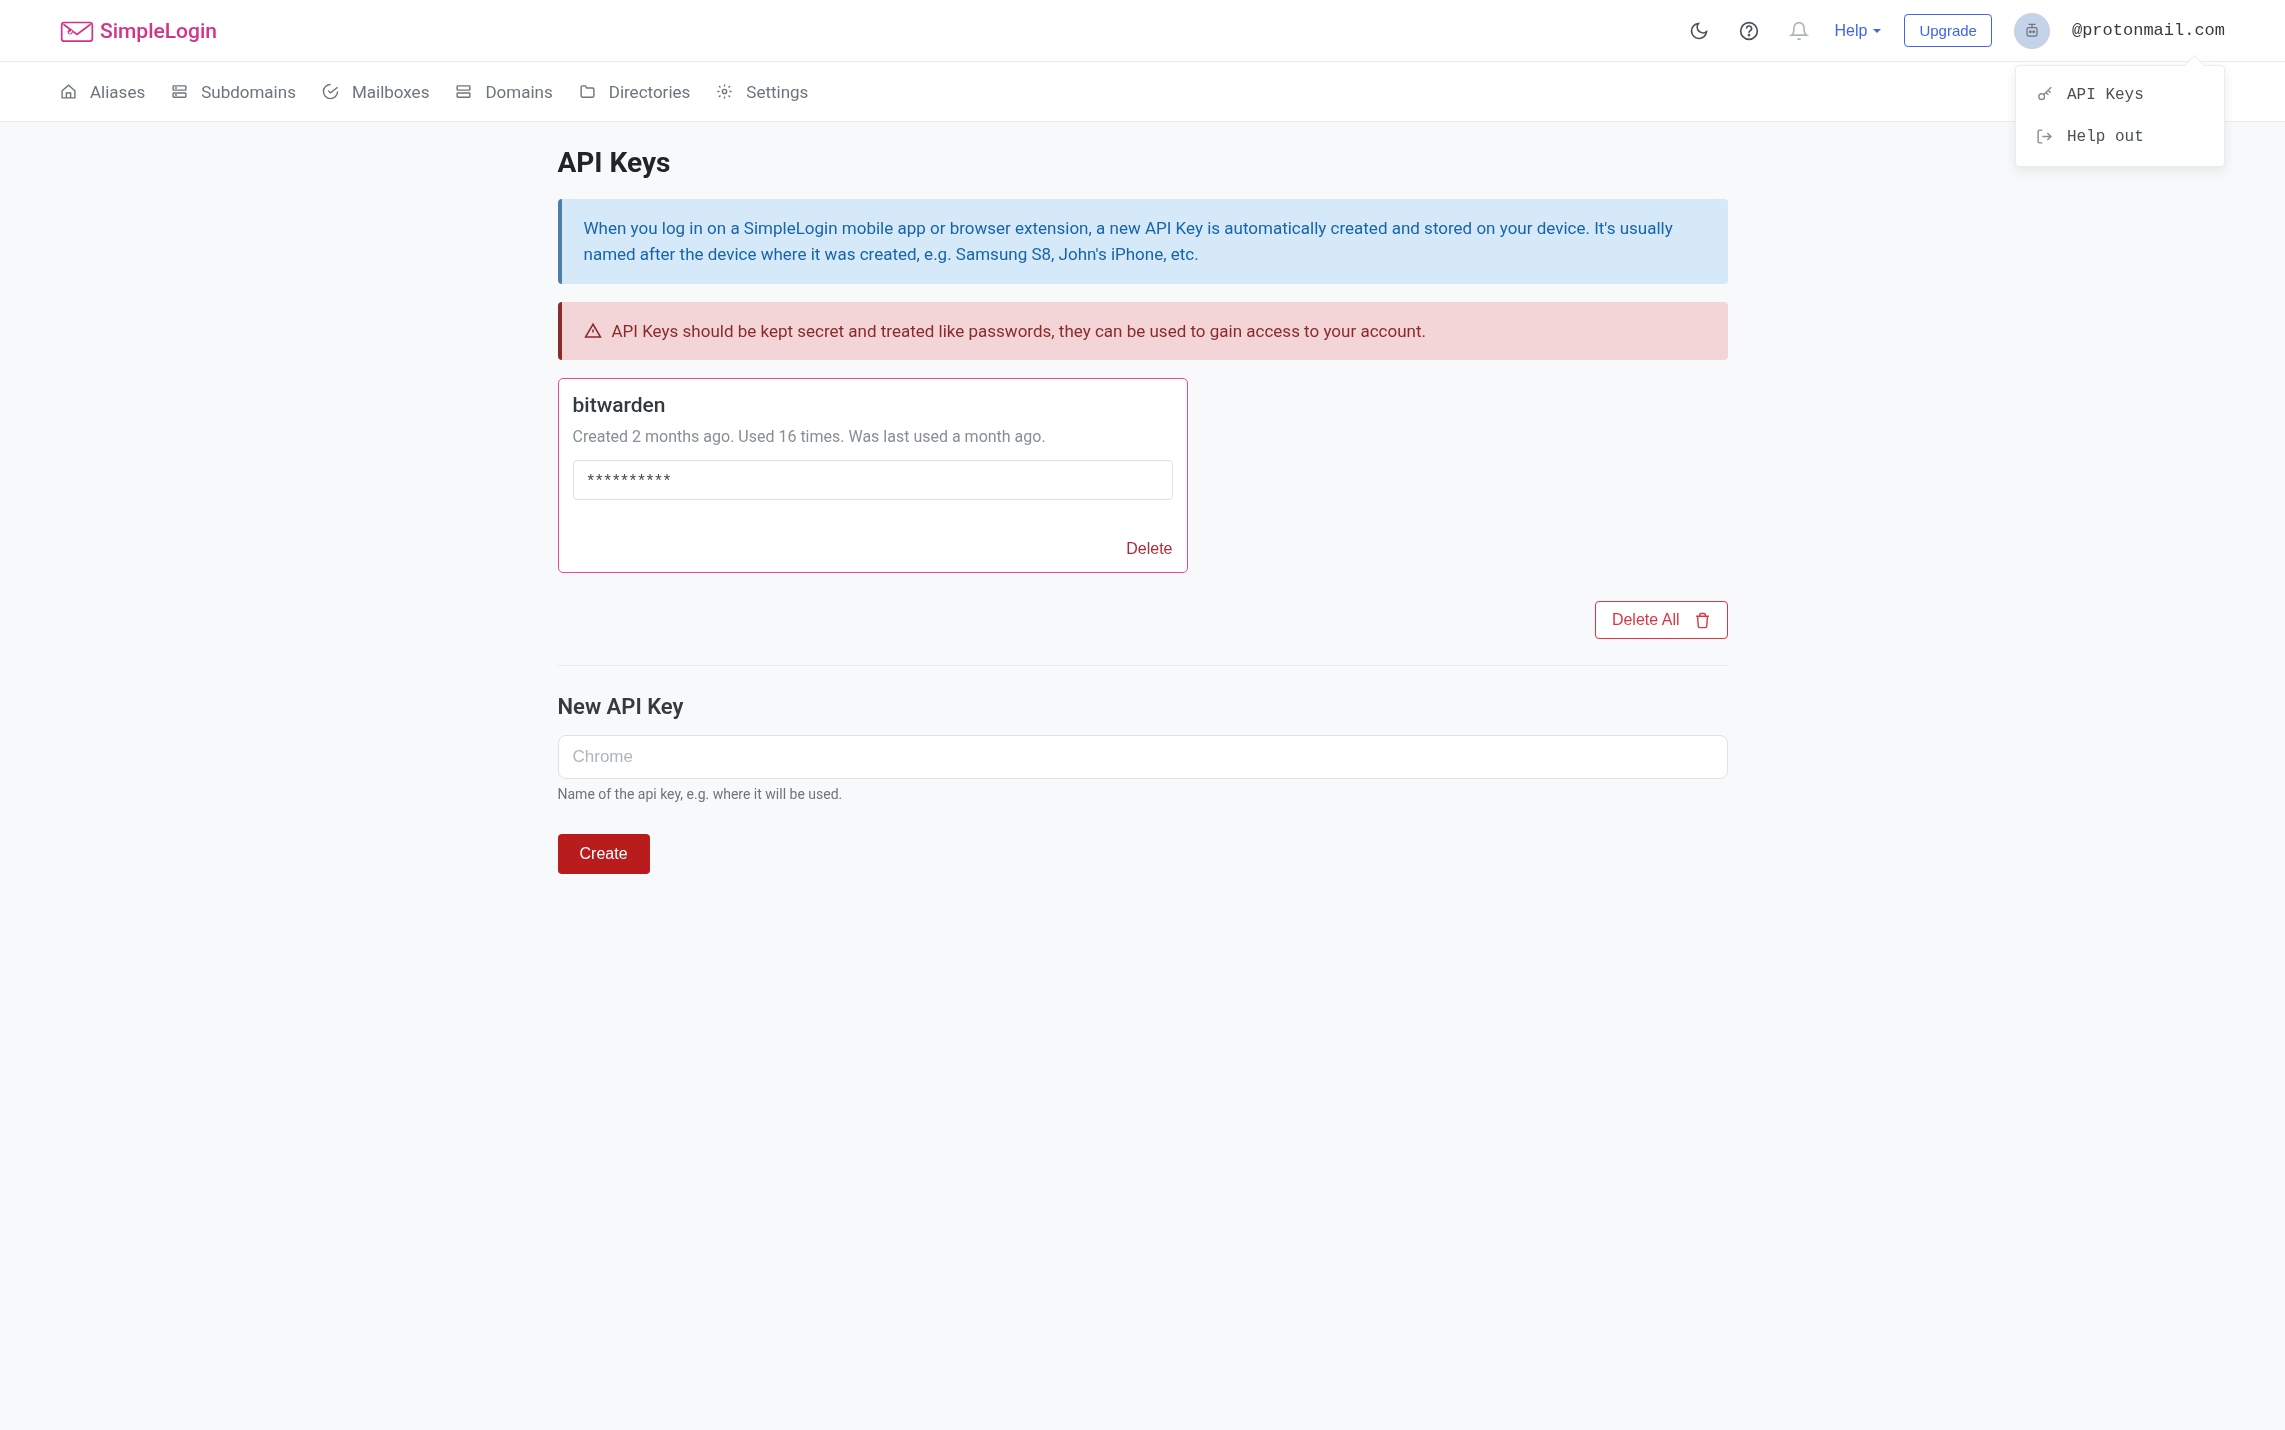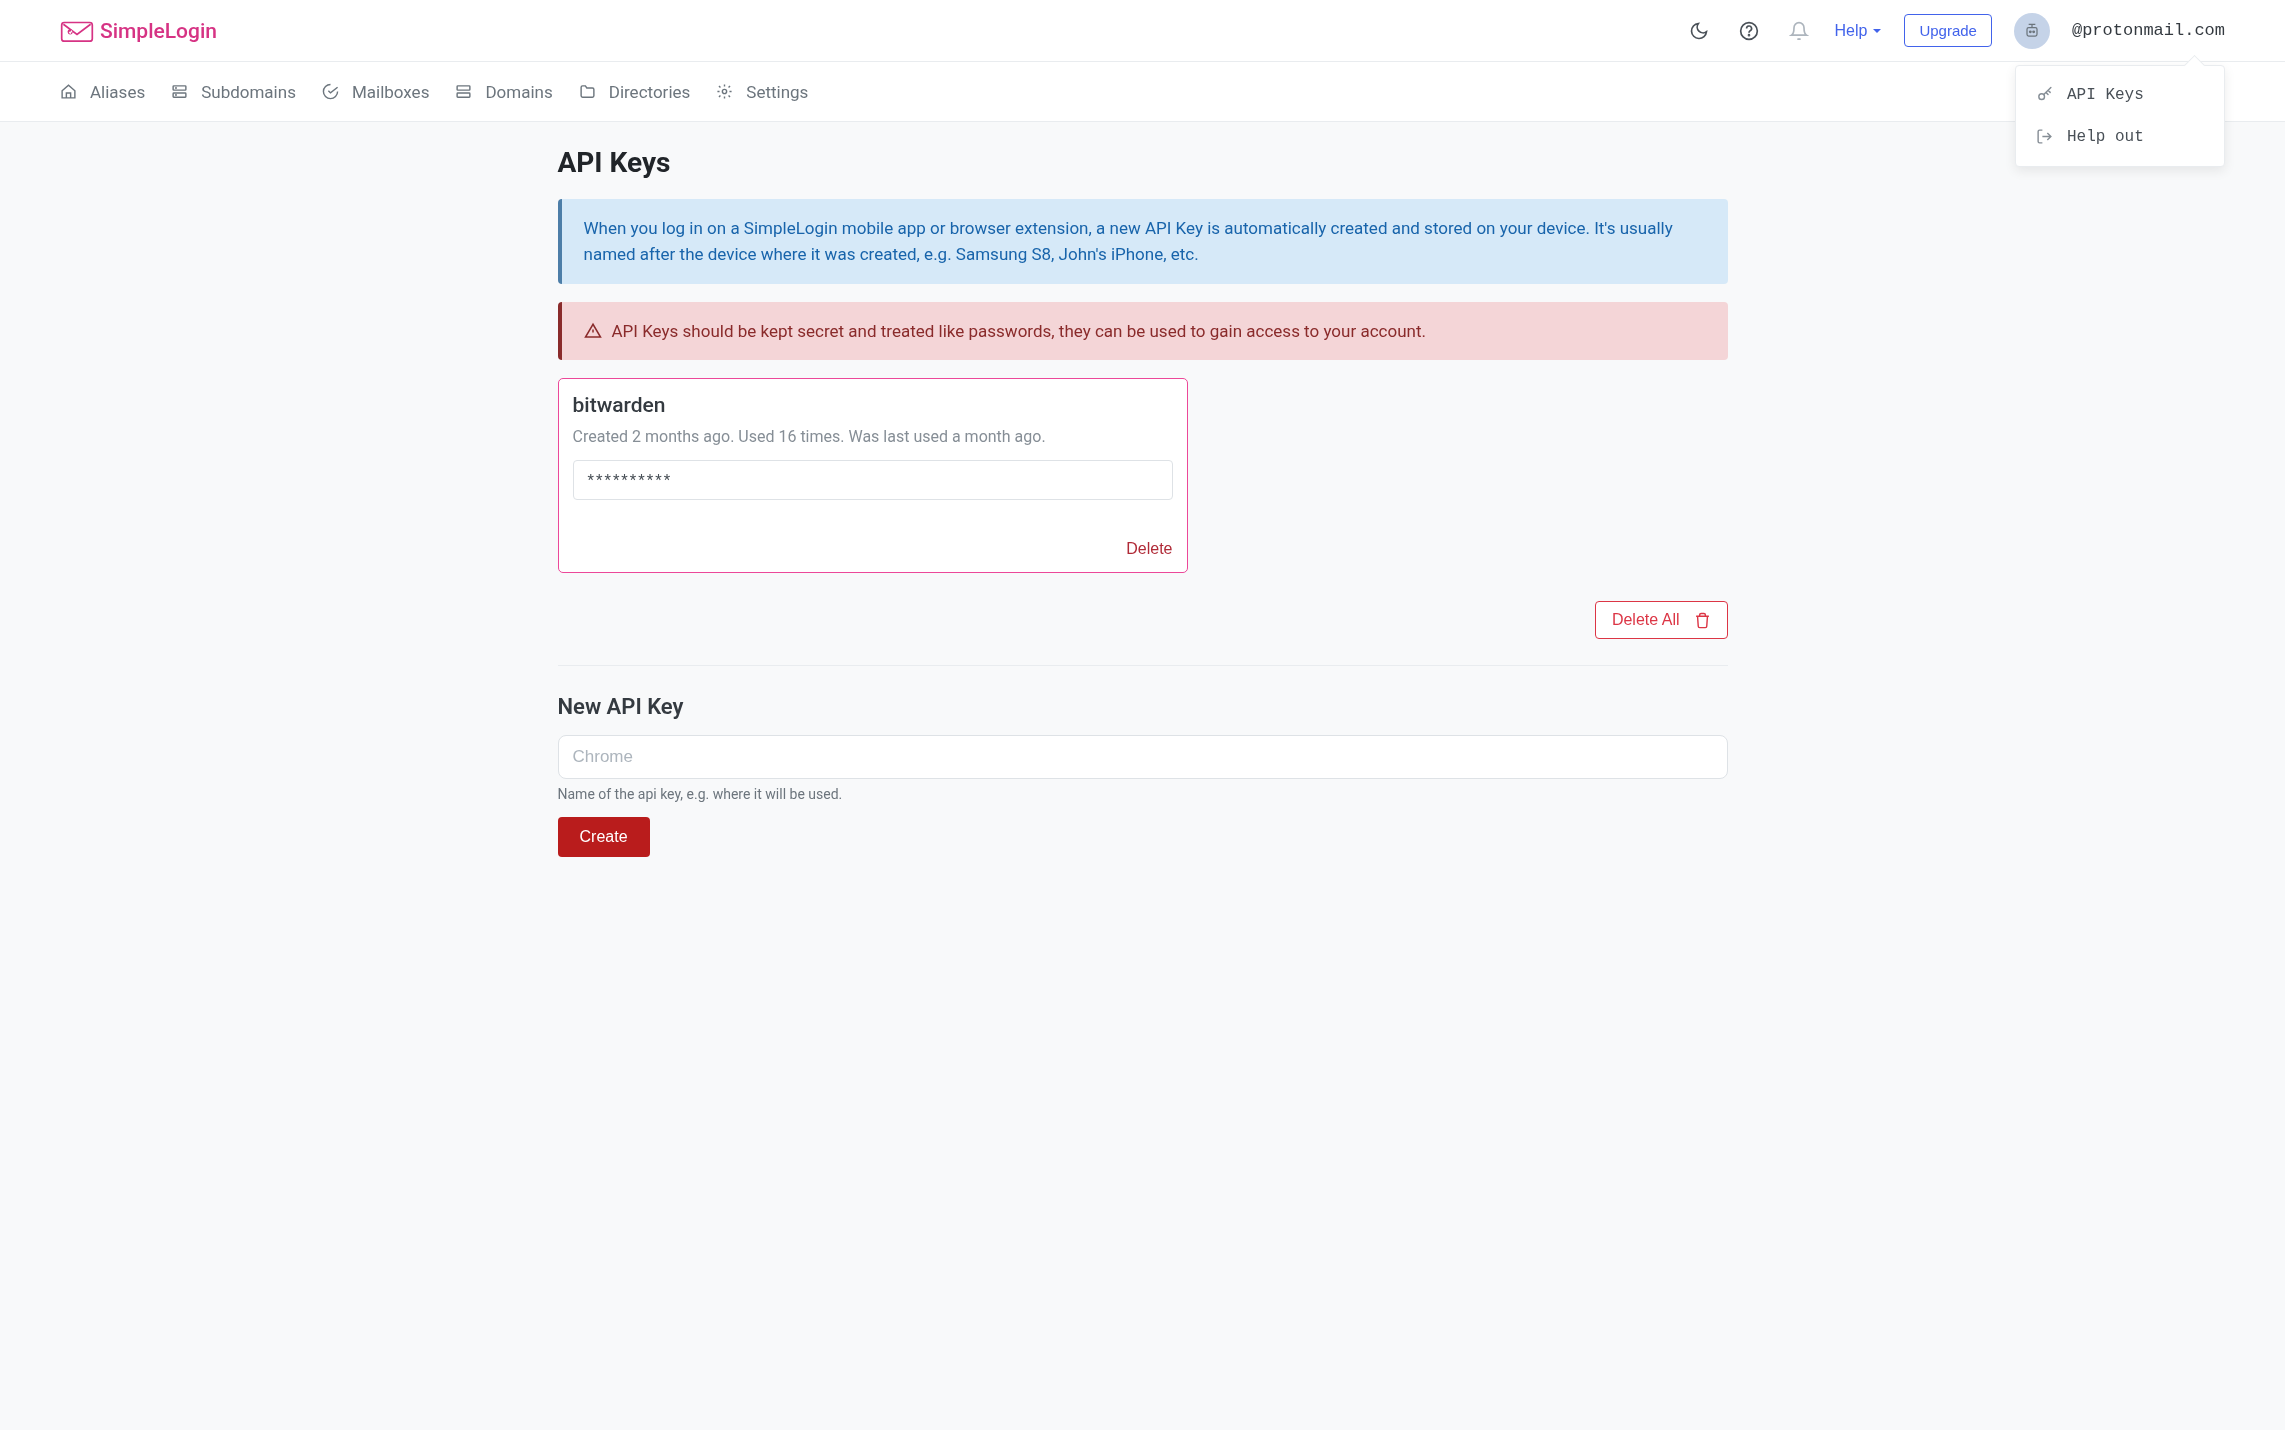--- a/index.html
+++ b/index.html
@@ -239,21 +239,21 @@
     border-radius: 8px;
     padding: 11px 14px;
     font-size: 17px;
     color: #495057;
   }
   .text-input::placeholder { color: #adb5bd; }
   .help-text {
     color: #6c757d;
     font-size: 14px;
     margin-top: 7px;
-    margin-bottom: 15px;
+    margin-bottom: 32px;
   }
   .create-btn {
     background: #b91c1c;
     color: #fff;
     border: none;
     padding: 11px 22px;
     border-radius: 4px;
     font-size: 16px;
     cursor: pointer;
   }

